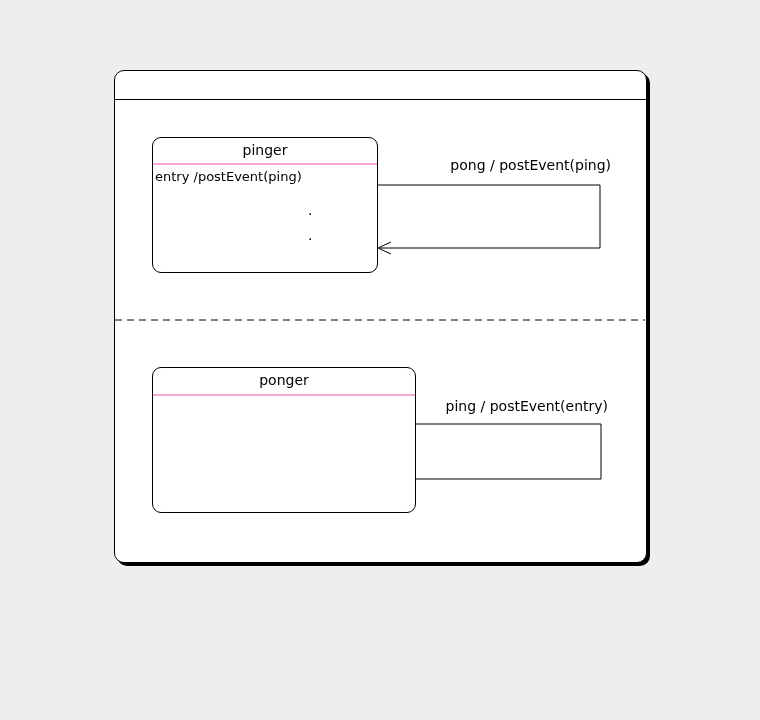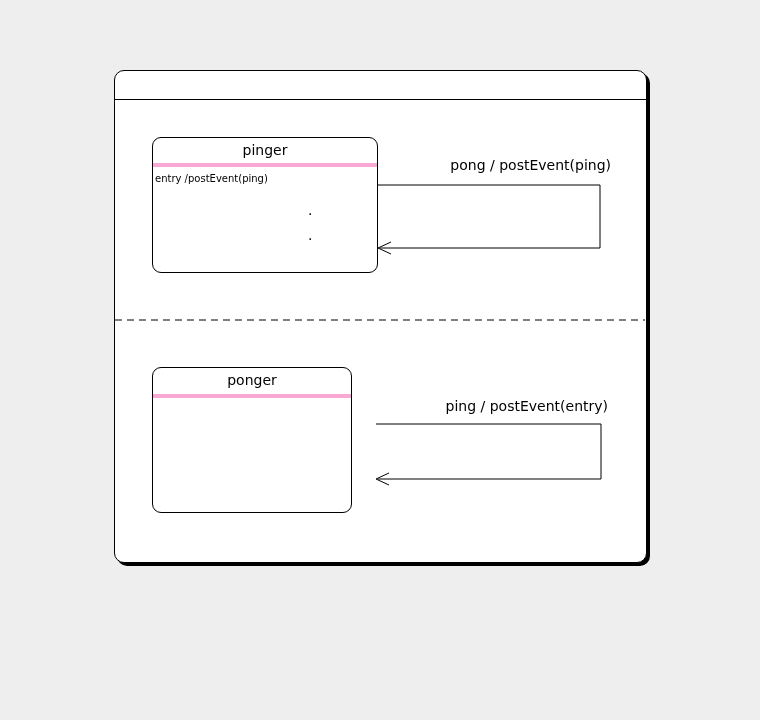--- a/index.html
+++ b/index.html
@@ -42,30 +42,30 @@
   
   .state {
     position: absolute;
     background: #ffffff;
     border: 1px solid #000000;
     border-radius: 9px;
     color: #000000;
     box-sizing: border-box;
   }
   .state-pinger { left: 152px; top: 137px; width: 226px; height: 136px; }
-  .state-ponger { left: 152px; top: 367px; width: 200px; height: 146px; }
+  .state-ponger { left: 152px; top: 367px; width: 264px; height: 146px; }
   .state-title {
-    border-bottom: 4px solid #f9a8d4;
+    border-bottom: 2px solid #f9a8d4;
     text-align: center;
     font-size: 14px;
   }
   .state-pinger .state-title { height: 25px; line-height: 24px; }
   .state-ponger .state-title { height: 26px; line-height: 25px; }
   .state-body {
-    font-size: 10px;
+    font-size: 13px;
     line-height: 17px;
     padding: 3px 2px 0 2px;
     white-space: pre;
   }
   .ellipsis {
     position: absolute;
     left: 155px; top: 60px;
     font-size: 14px;
     line-height: 25px;
     text-align: center;

